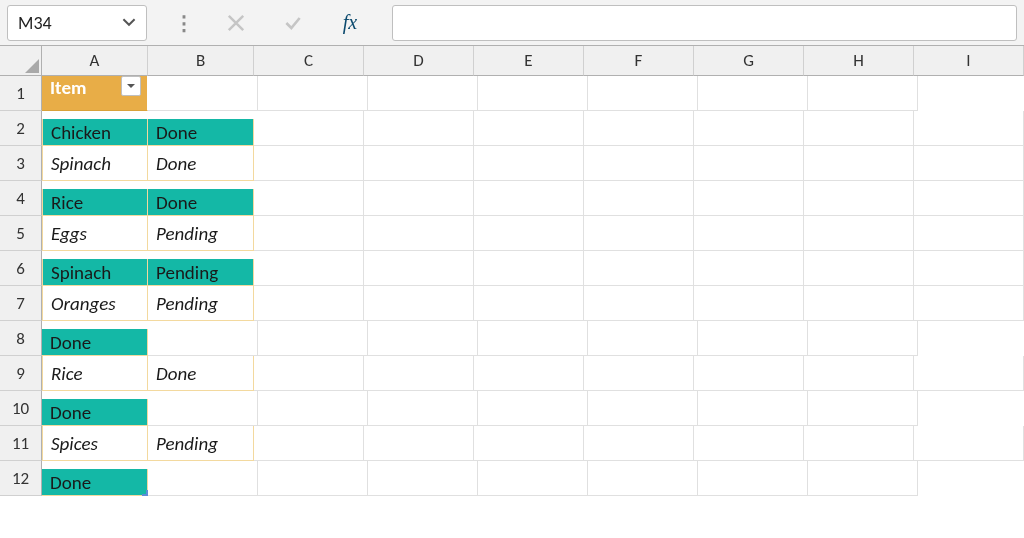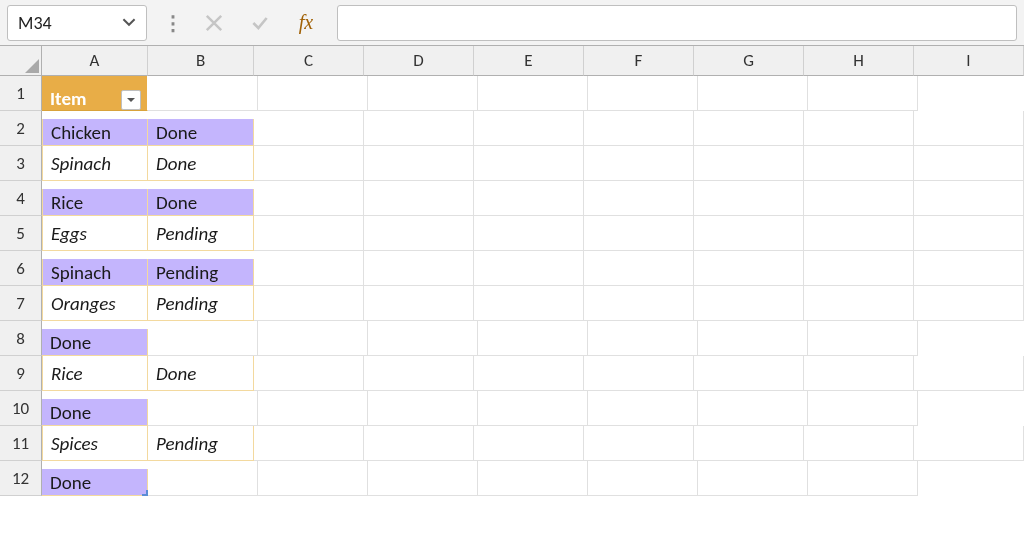--- a/index.html
+++ b/index.html
@@ -13,21 +13,21 @@
     }
 
     
     .formula-bar-area {
       height: 46px;
       display: flex;
       align-items: center;
       border-bottom: 1.5px solid #b0b0b0;
       background: #f3f3f3;
       padding: 5px 7px;
-      gap: 16px;
+      gap: 27px;
     }
 
     .name-box {
       width: 140px;
       height: 36px;
       background: #ffffff;
       border: 1px solid #bfbfbf;
       border-radius: 3px;
       display: flex;
       align-items: center;
@@ -53,21 +53,21 @@
       align-items: center;
       justify-content: center;
       color: #888;
     }
     .fb-btn.disabled { opacity: 0.5; }
 
     .fx-label {
       font-family: 'Times New Roman', serif;
       font-style: italic;
       font-size: 20px;
-      color: #a16207;
+      color: #0c4a6e;
     }
 
     .formula-input {
       flex: 1;
       height: 36px;
       background: #ffffff;
       border: 1px solid #bfbfbf;
       border-radius: 3px;
       padding: 0 8px;
       font-size: 18px;
@@ -147,42 +147,42 @@
     .cell.otherw { width: 110px; }
 
     
     .thead-cell {
       background: #e8ad47;
       color: #ffffff;
       font-weight: bold;
       border-right: 1px solid #ffffff;
       border-bottom: 1px solid #d9a23a;
       display: flex;
-      align-items: flex-end;
+      align-items: flex-start;
       padding: 0 6px 0 8px;
       font-size: 19px;
       position: relative;
     }
     .thead-cell:last-child { border-right: 1px solid #e8ad47; }
 
     .filter-btn {
       width: 20px;
       height: 20px;
       background: #ffffff;
       border: 1px solid #bfbfbf;
       border-radius: 2px;
       margin-left: auto;
       display: flex;
       align-items: center;
       justify-content: center;
     }
     .filter-btn svg { width: 10px; height: 10px; }
 
     
-    .band-odd { background: #c4b5fd; margin-top: 8px; }
+    .band-odd { background: #14b8a6; margin-top: 8px; }
     .band-even { background: #ffffff; font-style: italic; }
     .tbl-cell {
       border-right: 1px solid #f3d99e;
       border-bottom: 1px solid #f3d99e;
       display: flex;
       align-items: center;
       padding: 0 8px;
       font-size: 19px;
       color: #1a1a1a;
     }

